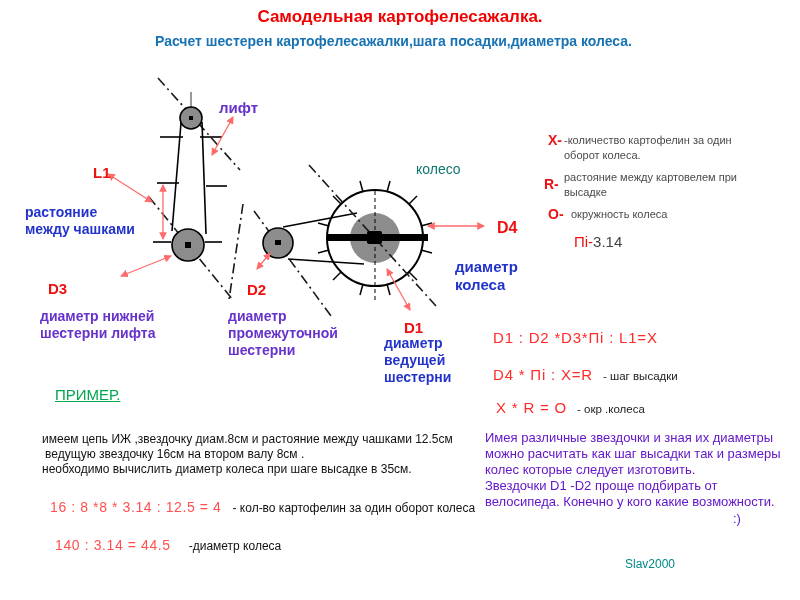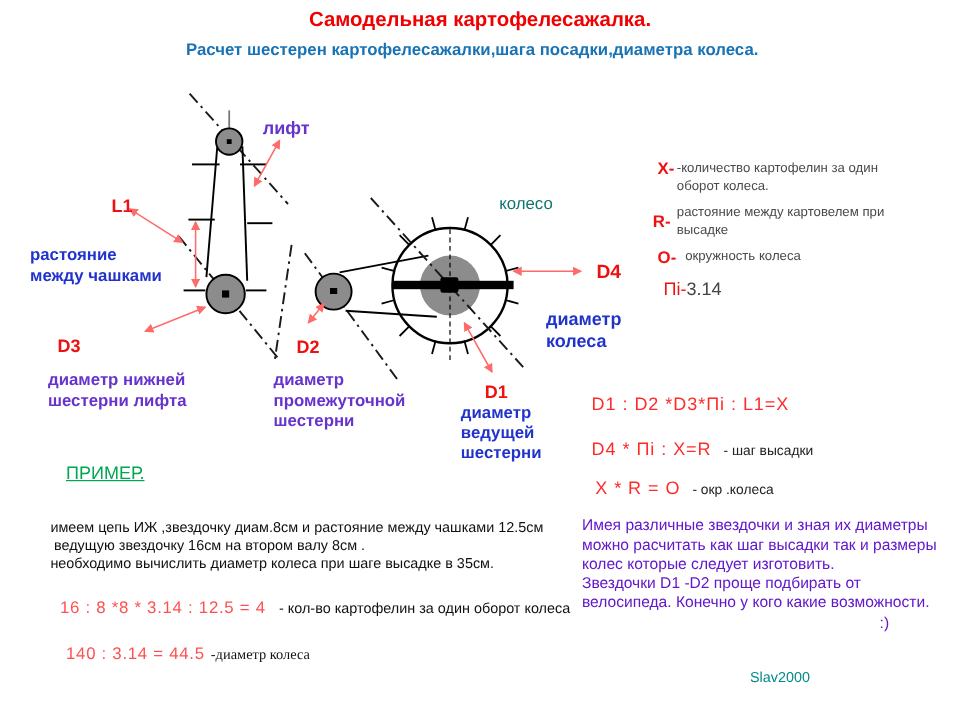--- a/index.html
+++ b/index.html
@@ -120,32 +120,32 @@
   <div class="tx blue wrap" style="left:455px;top:258px;width:75px;font-size:15px;">диаметр колеса</div>
   <div class="tx red" style="left:404px;top:319px;">D1</div>
   <div class="tx blue wrap" style="left:384px;top:335px;width:85px;">диаметр ведущей шестерни</div>
 
   <div class="tx lsym" style="left:548px;top:132px;">X-</div>
   <div class="tx ldesc wrap" style="left:564px;top:133px;width:172px;">-количество картофелин за один оборот колеса.</div>
   <div class="tx lsym" style="left:544px;top:176px;">R-</div>
   <div class="tx ldesc wrap" style="left:564px;top:170px;width:178px;">растояние между картовелем при высадке</div>
   <div class="tx lsym" style="left:548px;top:206px;">O-</div>
   <div class="tx ldesc" style="left:571px;top:207px;">окружность колеса</div>
-  <div class="tx" style="left:553px;top:233px;"><span class="pi-red">Пi-</span><span class="pi-val">3.14</span></div>
+  <div class="tx" style="left:574px;top:233px;"><span class="pi-red">Пi-</span><span class="pi-val">3.14</span></div>
 
   <div class="tx frm" style="left:493px;top:329px;">D1 : D2 *D3*Пi : L1=X</div>
   <div class="tx" style="left:493px;top:366px;"><span class="frm">D4 * Пi : X=R</span><span class="fnote">- шаг высадки</span></div>
   <div class="tx" style="left:496px;top:399px;"><span class="frm">X * R = O</span><span class="fnote">- окр .колеса</span></div>
 
   <div class="tx green" style="left:55px;top:386px;">ПРИМЕР.</div>
   <div class="tx extext" style="left:42px;top:432px;">имеем цепь ИЖ ,звездочку диам.8см и растояние между чашками 12.5см</div>
   <div class="tx extext" style="left:45px;top:447px;">ведущую звездочку 16см на втором валу 8см .</div>
   <div class="tx extext" style="left:42px;top:462px;">необходимо вычислить диаметр колеса при шаге высадке в 35см.</div>
   <div class="tx" style="left:50px;top:478px;margin-top:20px;"><span class="calc">16 : 8 *8 * 3.14 : 12.5 = 4</span><span class="cnote" style="margin-left:11px;">- кол-во картофелин за один оборот колеса</span></div>
-  <div class="tx" style="left:55px;top:536px;"><span class="calc">140 : 3.14 = 44.5</span><span class="cnote" style="margin-left:5px;font-family:Liberation Serif, serif;">-диаметр колеса</span></div>
+  <div class="tx" style="left:55px;top:536px;"><span class="calc">140 : 3.14 = 44.5</span><span class="cnote" style="margin-left:18px;">-диаметр колеса</span></div>
 
   <div class="tx concl" style="left:485px;top:430px;">Имея различные звездочки и зная их диаметры</div>
   <div class="tx concl" style="left:485px;top:446px;">можно расчитать как шаг высадки так и размеры</div>
   <div class="tx concl" style="left:485px;top:462px;">колес которые следует изготовить.</div>
   <div class="tx concl" style="left:485px;top:478px;">Звездочки D1 -D2 проще подбирать от</div>
   <div class="tx concl" style="left:485px;top:494px;">велосипеда. Конечно у кого какие возможности.</div>
   <div class="tx concl" style="left:733px;top:511px;">:)</div>
 
   <div class="tx teal" style="left:625px;top:557px;">Slav2000</div>
 

